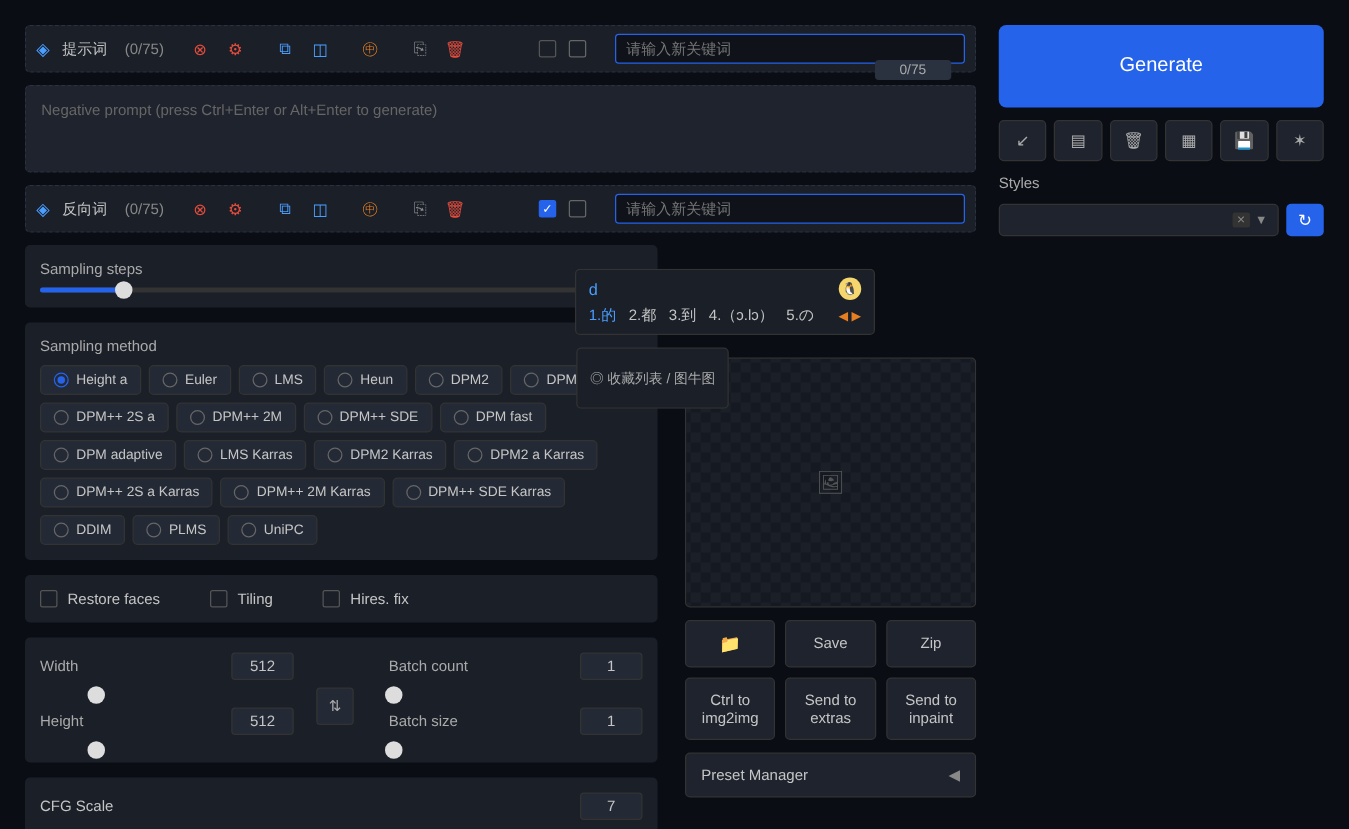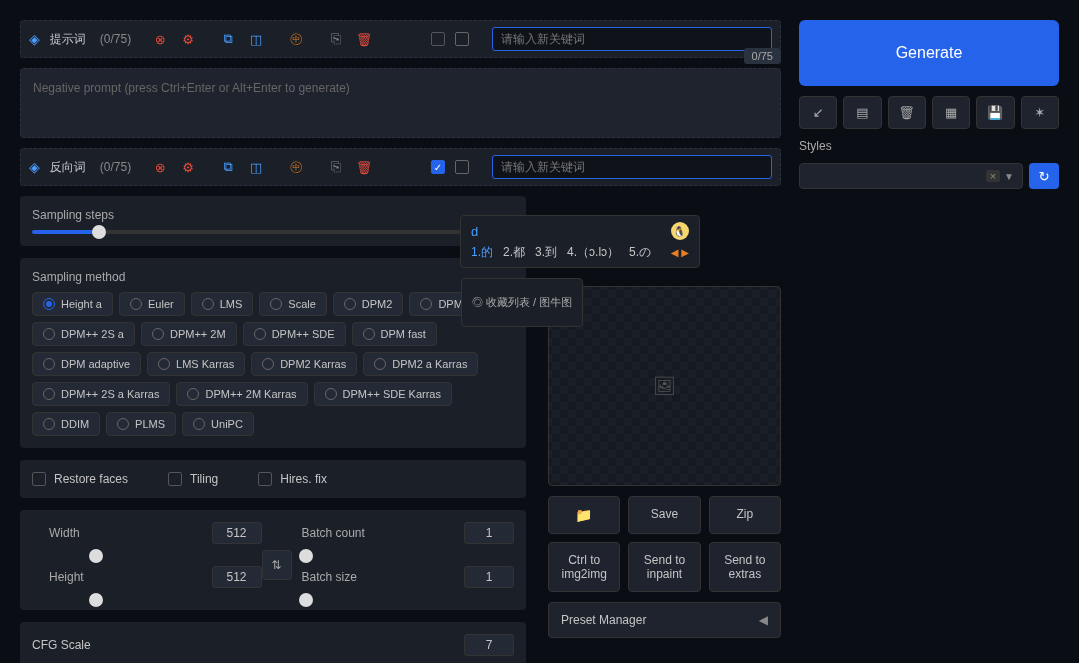--- a/index.html
+++ b/index.html
@@ -20,21 +20,21 @@
 .icon-orange { color: #e67e22; }
 .icon-gray { color: #888; }
 .spacer { flex: 1; }
 .checkbox-sq { width: 14px; height: 14px; border: 1px solid #555; border-radius: 2px; background: #1a1f28; cursor: pointer; display: inline-flex; align-items: center; justify-content: center; }
 .checkbox-sq.checked { background: #2563eb; border-color: #2563eb; color: #fff; font-size: 10px; }
 .square-icon { width: 14px; height: 14px; border: 1px solid #666; border-radius: 2px; }
 .prompt-input { flex: 1; background: #0f1319; border: 1px solid #2563eb; border-radius: 3px; padding: 4px 8px; color: #c5c5c5; font-size: 12px; outline: none; min-width: 280px; margin-left: 13px; }
 .prompt-input.focused { border-color: #2563eb; }
 
 .neg-textarea { background: #1e232d; border: 1px dashed #2a3240; border-radius: 4px; padding: 12px; color: #666; font-size: 12px; min-height: 70px; position: relative; }
-.neg-counter { position: absolute; top: -20px; right: 0; background: #2a3240; padding: 2px 8px; border-radius: 3px; color: #aaa; font-size: 11px; }
+.neg-counter { position: absolute; top: -20px; right: 20px; background: #2a3240; padding: 2px 20px; border-radius: 3px; color: #aaa; font-size: 11px; }
 .neg-counter-wrap { position: relative; }
 
 .ime-popup { position: absolute; top: 215px; left: 460px; background: #1a1f28; border: 1px solid #333; border-radius: 4px; padding: 6px 10px; z-index: 100; width: 240px; }
 .ime-row1 { display: flex; justify-content: space-between; align-items: center; margin-bottom: 4px; }
 .ime-input { color: #4a9eff; font-size: 13px; }
 .ime-avatar { width: 18px; height: 18px; border-radius: 50%; background: #f5d76e; display: flex; align-items: center; justify-content: center; font-size: 10px; }
 .ime-candidates { display: flex; gap: 10px; font-size: 12px; align-items: center; }
 .ime-cand { color: #c5c5c5; }
 .ime-cand.first { color: #4a9eff; }
 .ime-nav { color: #e67e22; margin-left: auto; font-size: 10px; }
@@ -53,21 +53,21 @@
 
 .radio-grid { display: flex; flex-wrap: wrap; gap: 6px; }
 .radio-item { display: flex; align-items: center; gap: 6px; background: #242a35; border: 1px solid #333; border-radius: 4px; padding: 5px 10px; cursor: pointer; font-size: 11px; }
 .radio-circle { width: 12px; height: 12px; border: 1px solid #666; border-radius: 50%; display: flex; align-items: center; justify-content: center; }
 .radio-circle.selected { border-color: #2563eb; }
 .radio-dot { width: 6px; height: 6px; background: #2563eb; border-radius: 50%; }
 
 .check-row { display: flex; gap: 40px; }
 .check-item { display: flex; align-items: center; gap: 8px; cursor: pointer; }
 
-.dim-grid { display: grid; grid-template-columns: 1fr 40px 1fr; gap: 0; align-items: start; margin-left: 17px; }
+.dim-grid { display: grid; grid-template-columns: 1fr 40px 1fr; gap: 18px; align-items: start; }
 .dim-col { display: flex; flex-direction: column; gap: 12px; }
 .dim-label { flex: 0 0 50px; color: #aaa; }
 .dim-value-row { display: flex; align-items: center; gap: 10px; }
 .num-box { background: #242a35; border: 1px solid #333; border-radius: 3px; padding: 3px 12px; color: #c5c5c5; min-width: 50px; text-align: center; }
 .swap-btn { background: #242a35; border: 1px solid #333; border-radius: 3px; width: 30px; height: 30px; display: flex; align-items: center; justify-content: center; cursor: pointer; color: #aaa; align-self: center; margin-top: 10px; }
 
 .gen-btn { background: #2563eb; color: #fff; border: none; border-radius: 6px; padding: 24px; font-size: 16px; font-weight: 500; cursor: pointer; }
 
 .action-row { display: flex; gap: 6px; }
 .action-sq { flex: 1; background: #1e232d; border: 1px solid #333; border-radius: 4px; padding: 8px; display: flex; align-items: center; justify-content: center; cursor: pointer; color: #aaa; font-size: 13px; }
@@ -183,21 +183,21 @@
                 <div class="radio-item">
                   <span class="radio-circle "></span>
                   <span>Euler</span>
                 </div>
                 <div class="radio-item">
                   <span class="radio-circle "></span>
                   <span>LMS</span>
                 </div>
                 <div class="radio-item">
                   <span class="radio-circle "></span>
-                  <span>Scale</span>
+                  <span>Heun</span>
                 </div>
                 <div class="radio-item">
                   <span class="radio-circle "></span>
                   <span>DPM2</span>
                 </div>
                 <div class="radio-item">
                   <span class="radio-circle "></span>
                   <span>DPM2 a</span>
                 </div>
                 <div class="radio-item">
@@ -343,22 +343,22 @@
 
       <div class="bottom-right">
         <div class="preview-box">
           <span>🖼</span>
         </div>
         <div class="output-actions">
           <div class="out-btn folder">📁</div>
           <div class="out-btn">Save</div>
           <div class="out-btn">Zip</div>
           <div class="out-btn">Ctrl to img2img</div>
+          <div class="out-btn">Send to extras</div>
           <div class="out-btn">Send to inpaint</div>
-          <div class="out-btn">Send to extras</div>
         </div>
         <div class="preset-bar">
           <span>Preset Manager</span>
           <span class="preset-arrow">◀</span>
         </div>
       </div>
     </div>
 
   </div>
 

